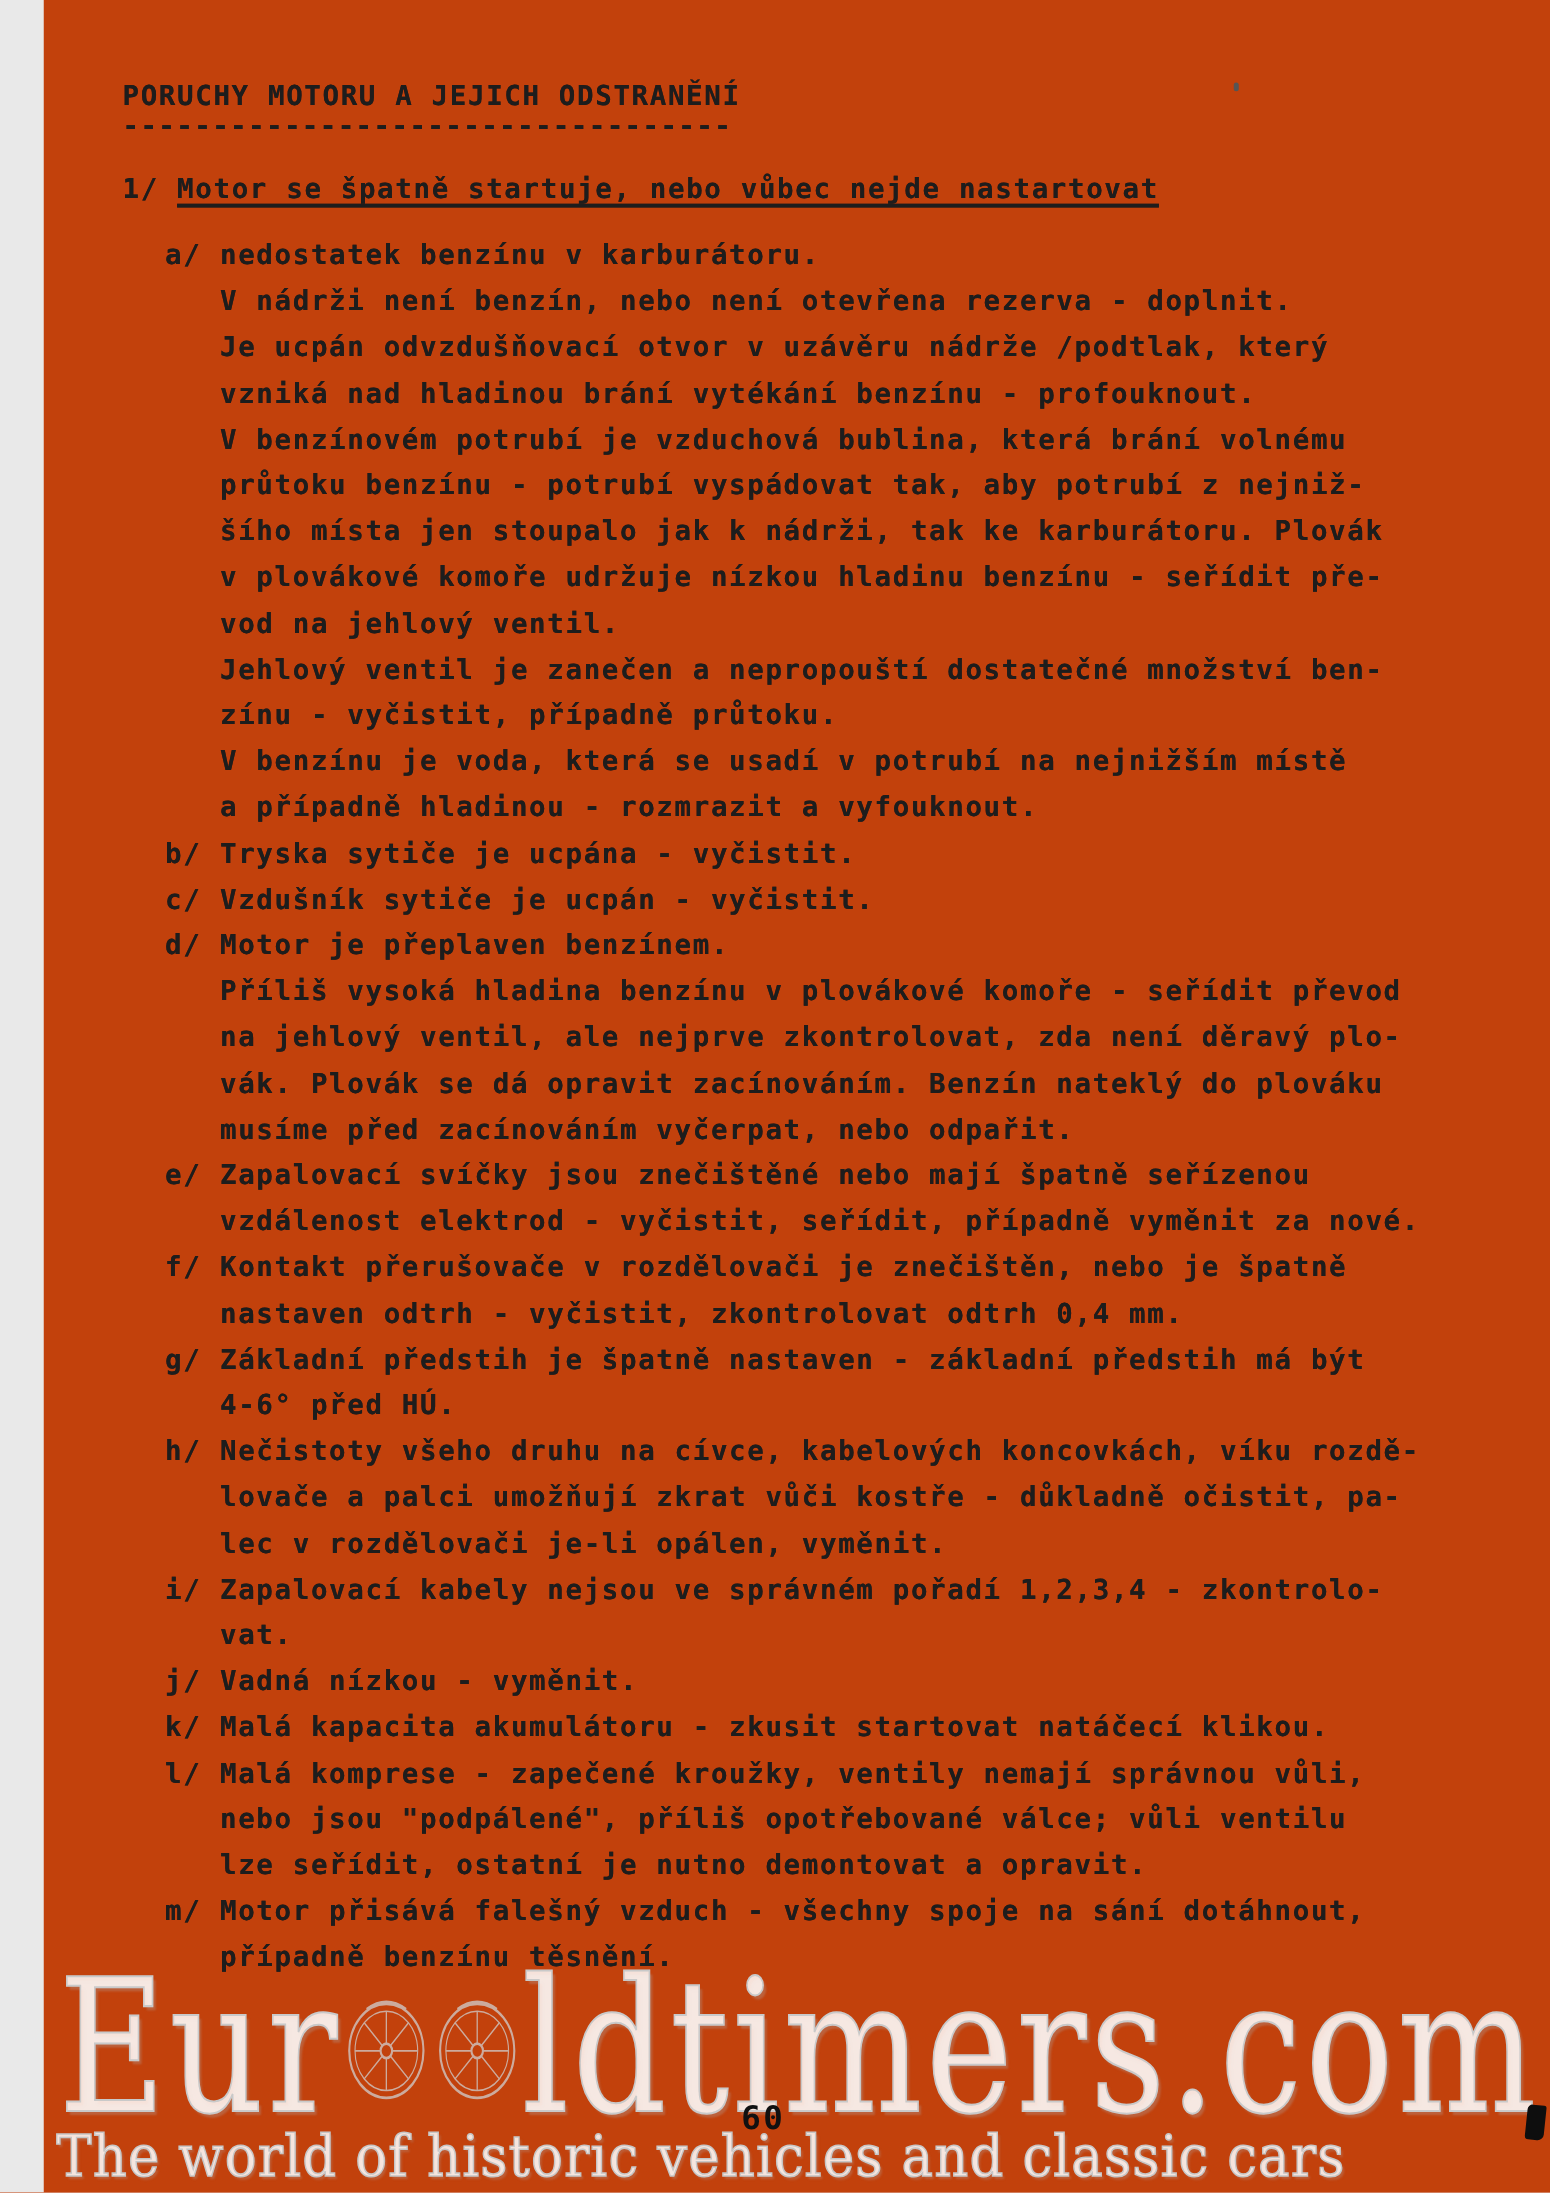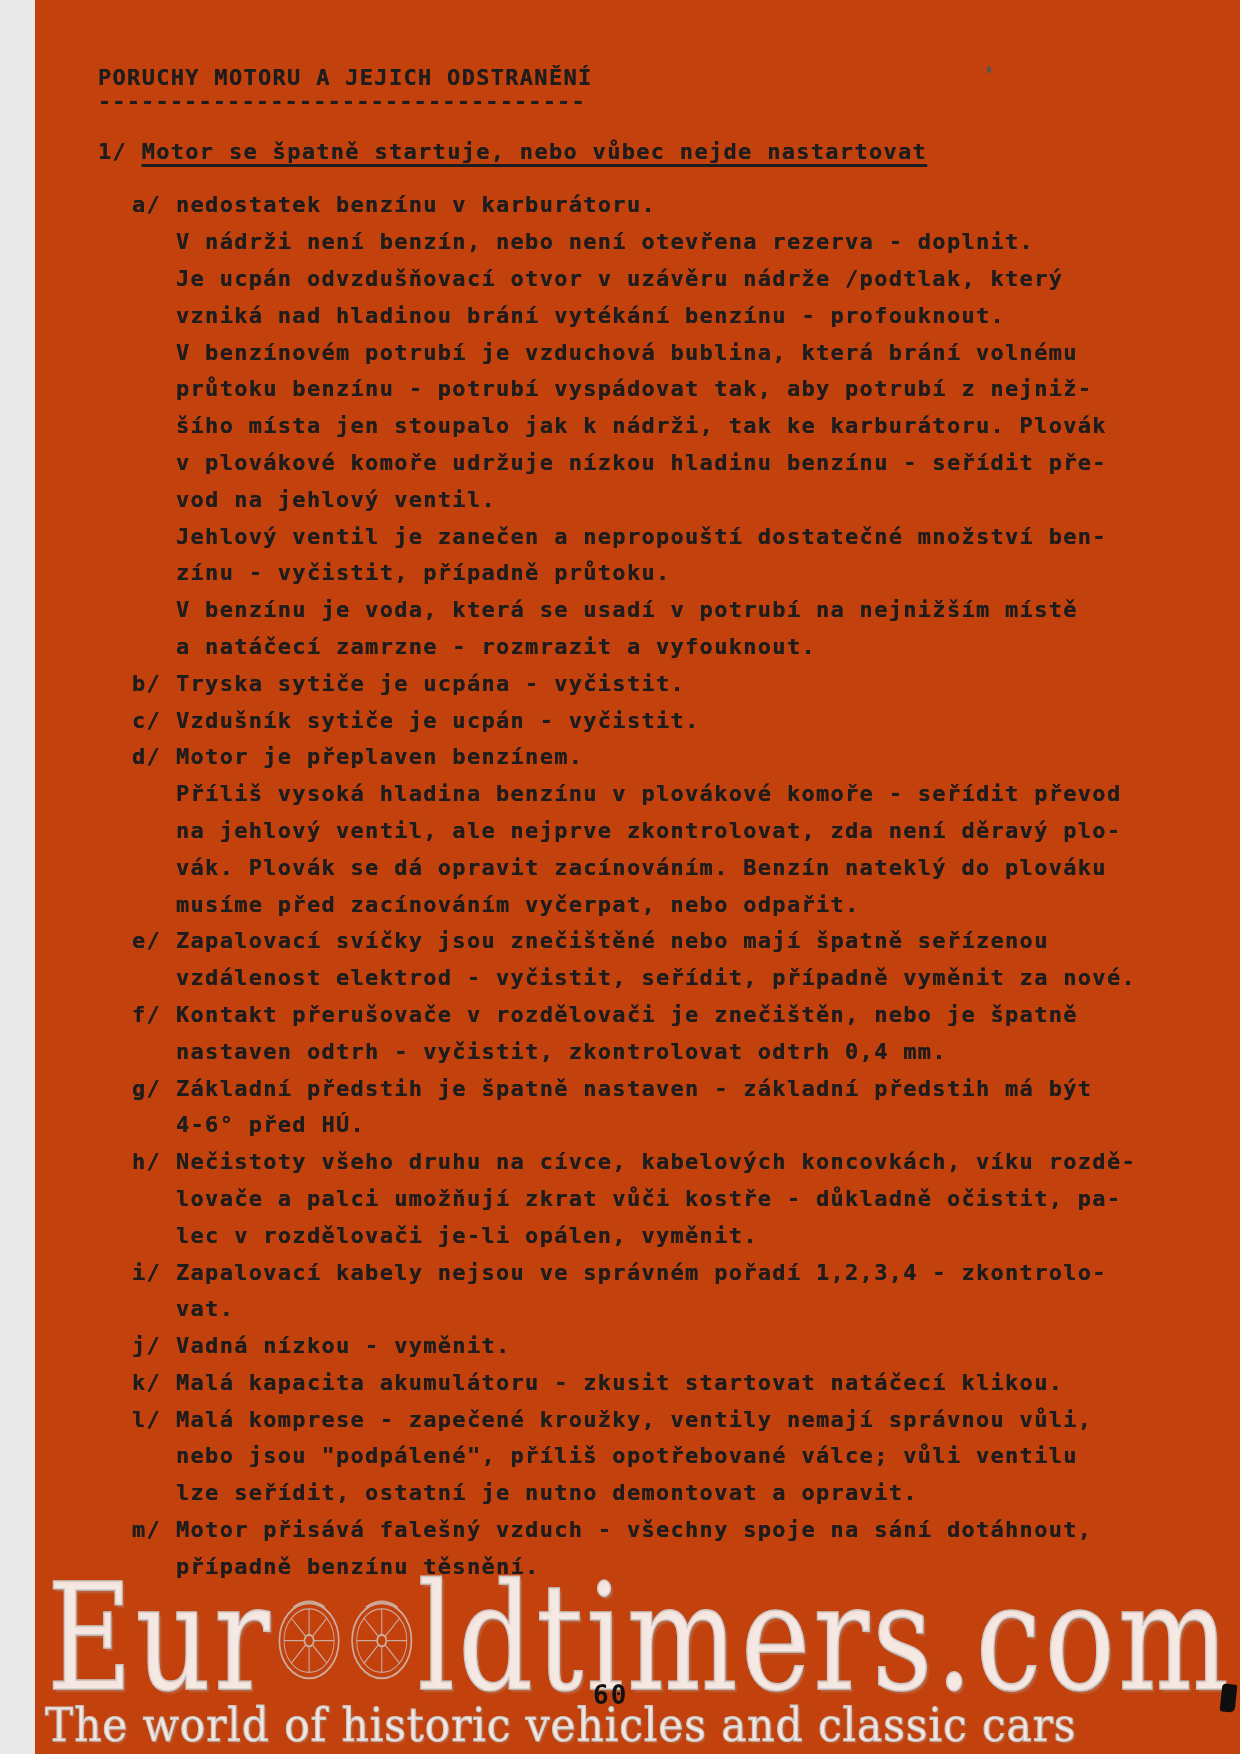--- a/index.html
+++ b/index.html
@@ -100,21 +100,21 @@
           <div class="line">Je ucpán odvzdušňovací otvor v uzávěru nádrže /podtlak, který</div>
           <div class="line">vzniká nad hladinou brání vytékání benzínu - profouknout.</div>
           <div class="line">V benzínovém potrubí je vzduchová bublina, která brání volnému</div>
           <div class="line">průtoku benzínu - potrubí vyspádovat tak, aby potrubí z nejniž-</div>
           <div class="line">šího místa jen stoupalo jak k nádrži, tak ke karburátoru. Plovák</div>
           <div class="line">v plovákové komoře udržuje nízkou hladinu benzínu - seřídit pře-</div>
           <div class="line">vod na jehlový ventil.</div>
           <div class="line">Jehlový ventil je zanečen a nepropouští dostatečné množství ben-</div>
           <div class="line">zínu - vyčistit, případně průtoku.</div>
           <div class="line">V benzínu je voda, která se usadí v potrubí na nejnižším místě</div>
-          <div class="line">a natáčecí zamrzne - rozmrazit a vyfouknout.</div>
+          <div class="line">a případně hladinou - rozmrazit a vyfouknout.</div>
         </div>
         <div class="item">
           <div class="item-label">b/</div>
           <div class="line">Tryska sytiče je ucpána - vyčistit.</div>
         </div>
         <div class="item">
           <div class="item-label">c/</div>
           <div class="line">Vzdušník sytiče je ucpán - vyčistit.</div>
         </div>
         <div class="item">

